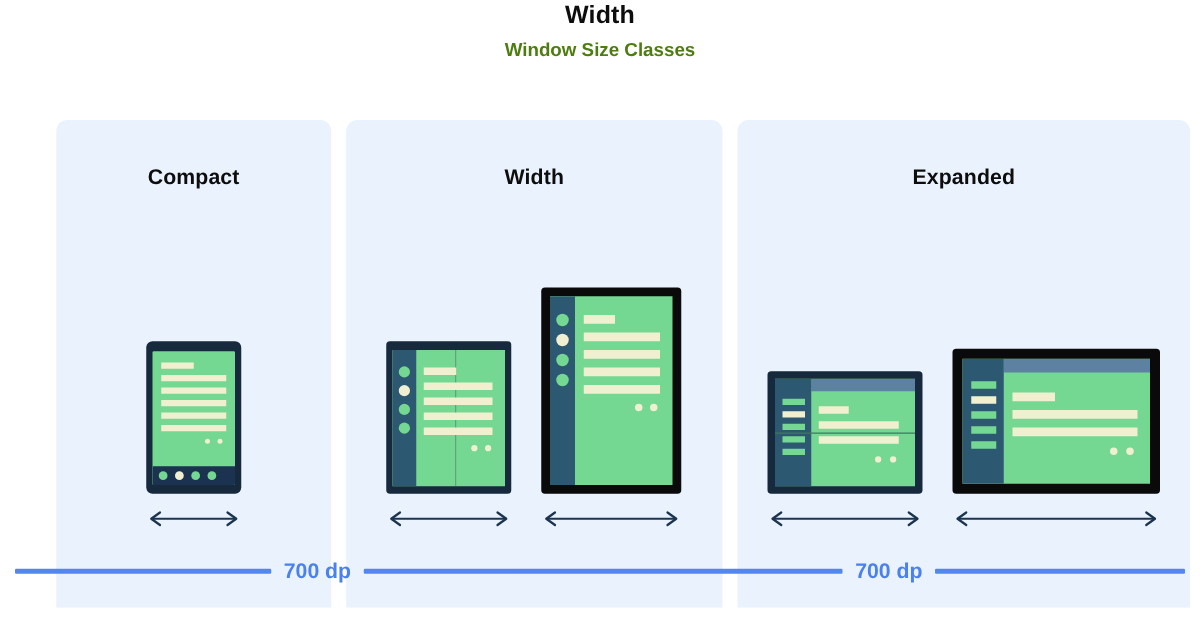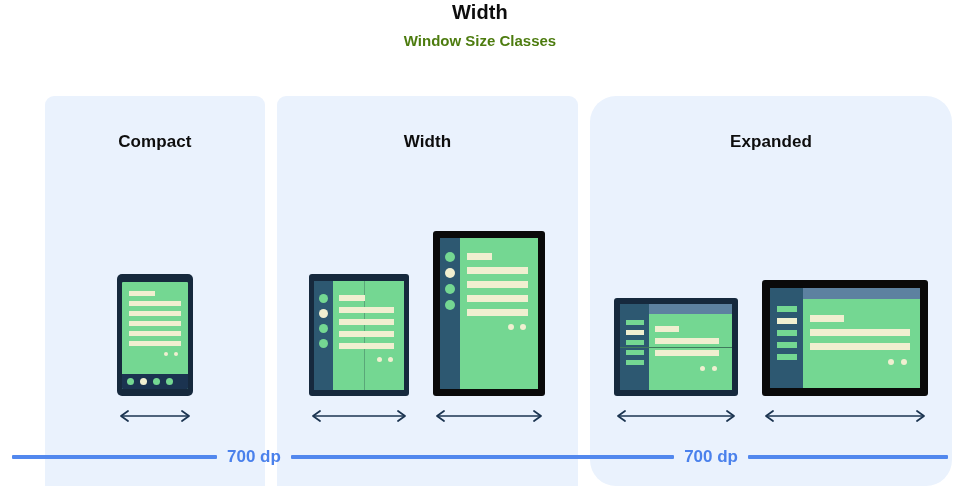--- a/index.html
+++ b/index.html
@@ -48,21 +48,21 @@
   .panel {
     background: #eaf2fd;
     border-radius: 9px 9px 0 0;
     position: relative;
     display: flex;
     flex-direction: column;
     align-items: center;
   }
   .panel-compact  { width: 232px; }
   .panel-medium   { width: 318px; }
-  .panel-expanded { width: 382px; border-radius: 26px; }
+  .panel-expanded { width: 382px; }
 
   .panel-label {
     font-size: 17px;
     font-weight: bold;
     color: #0d0d0d;
     margin-top: 36px;
     letter-spacing: 0.1px;
   }
 
   .devices {

